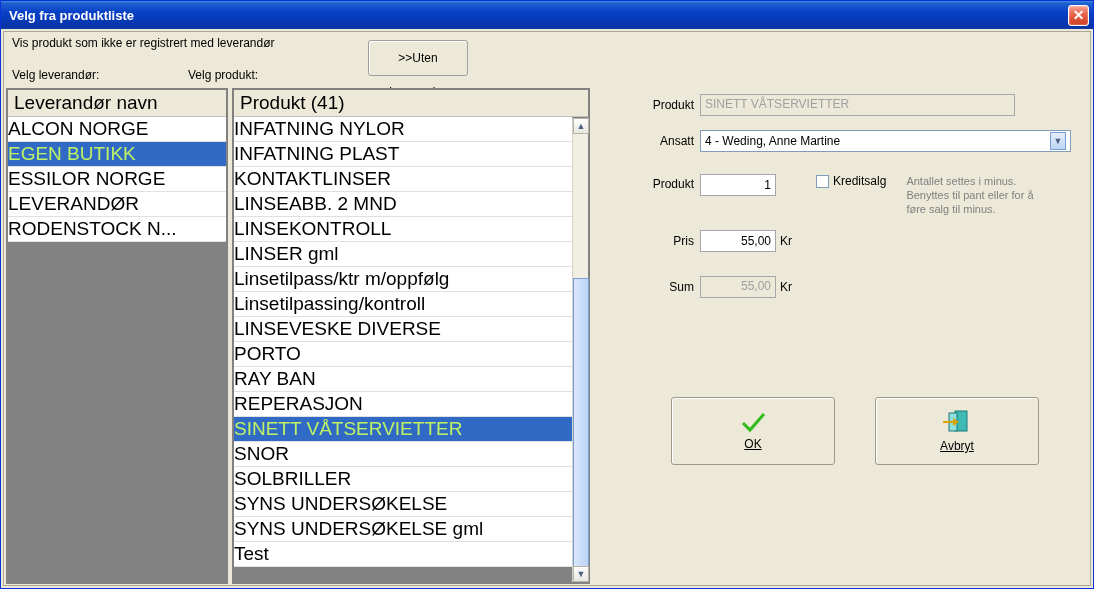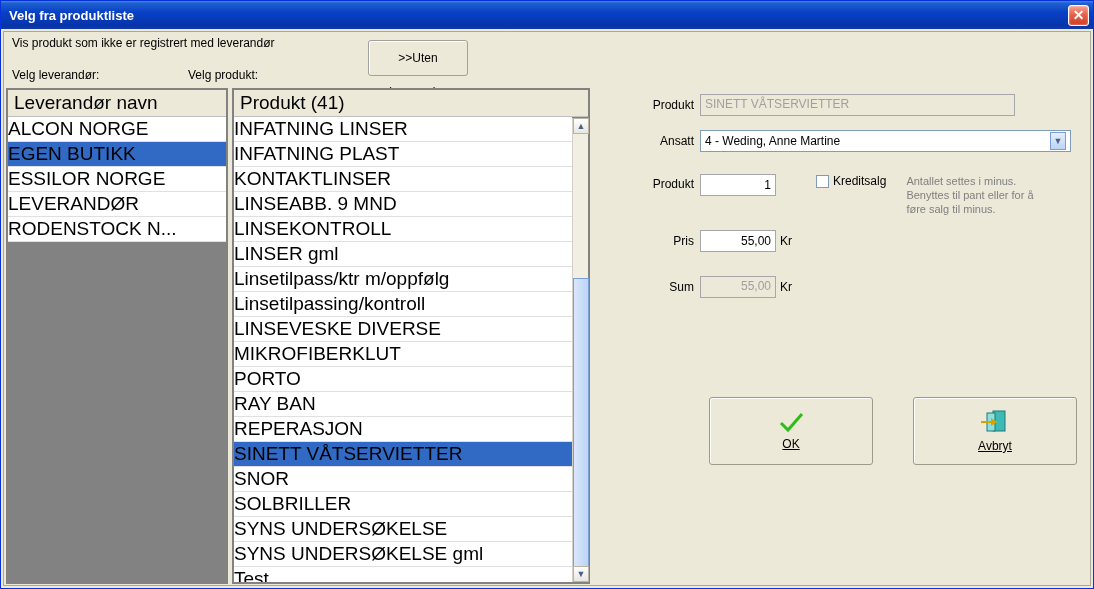--- a/index.html
+++ b/index.html
@@ -116,21 +116,21 @@
     font-size: 19px;
     padding: 0 0;
     line-height: 24px;
     border-bottom: 1px solid #e0e0e0;
     white-space: nowrap;
     overflow: hidden;
     cursor: pointer;
   }
   .list-row.selected {
     background: #316ac5;
-    color: #000000;
+    color: #bef264;
   }
   .scrollbar {
     position: absolute;
     right: 0;
     top: 28px;
     bottom: 0;
     width: 16px;
     background: #f1efe2;
     border-left: 1px solid #d4d0c8;
   }
@@ -206,21 +206,21 @@
   }
   .hint {
     color: #808080;
     font-size: 11px;
     line-height: 14px;
     width: 130px;
   }
   .unit { margin-left: 4px; }
   .btnrow {
     position: absolute;
-    left: 705px;
+    left: 667px;
     top: 365px;
     display: flex;
     gap: 40px;
   }
   .bigbtn {
     width: 164px;
     height: 68px;
     background: #ece9d8;
     border: 1px solid #9e9a86;
     border-radius: 3px;
@@ -258,30 +258,29 @@
             <div class="list-row">ALCON NORGE</div>
             <div class="list-row selected">EGEN BUTIKK</div>
             <div class="list-row">ESSILOR NORGE</div>
             <div class="list-row">LEVERANDØR</div>
             <div class="list-row">RODENSTOCK N...</div>
           </div>
       </div>
       <div class="listpanel lp-prod">
         <div class="list-header">Produkt (41)</div>
         <div class="list-body" id="product-body" style="margin-right:16px;">
-            <div class="list-row">INFATNING LINSER</div>
+            <div class="list-row">INFATNING NYLOR</div>
             <div class="list-row">INFATNING PLAST</div>
             <div class="list-row">KONTAKTLINSER</div>
-            <div class="list-row">LINSEABB. 9 MND</div>
+            <div class="list-row">LINSEABB. 2 MND</div>
             <div class="list-row">LINSEKONTROLL</div>
             <div class="list-row">LINSER gml</div>
             <div class="list-row">Linsetilpass/ktr m/oppfølg</div>
             <div class="list-row">Linsetilpassing/kontroll</div>
             <div class="list-row">LINSEVESKE DIVERSE</div>
-            <div class="list-row">MIKROFIBERKLUT</div>
             <div class="list-row">PORTO</div>
             <div class="list-row">RAY BAN</div>
             <div class="list-row">REPERASJON</div>
             <div class="list-row selected">SINETT VÅTSERVIETTER</div>
             <div class="list-row">SNOR</div>
             <div class="list-row">SOLBRILLER</div>
             <div class="list-row">SYNS UNDERSØKELSE</div>
             <div class="list-row">SYNS UNDERSØKELSE gml</div>
             <div class="list-row">Test</div>
           </div>

